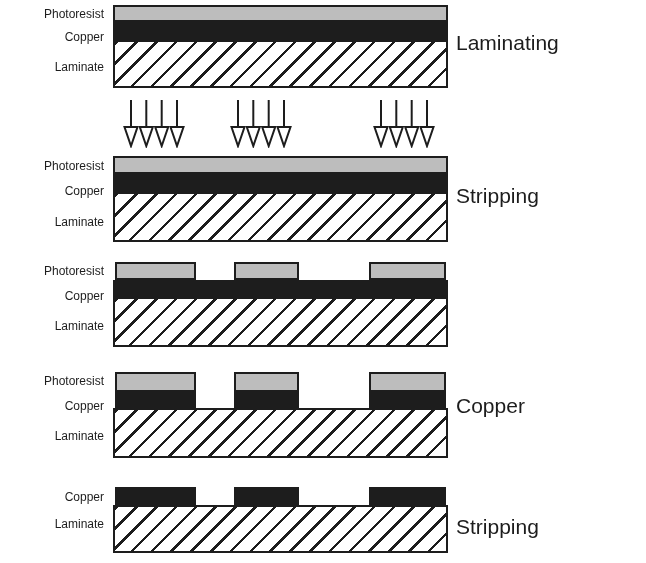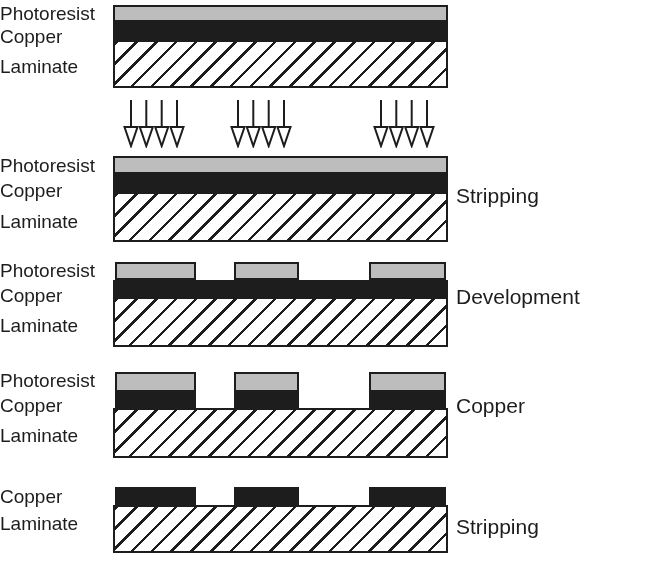--- a/index.html
+++ b/index.html
@@ -7,21 +7,22 @@
     position:relative;
     width:646px;height:563px;
     background:#ffffff;
     font-family:"Liberation Sans", sans-serif;
     color:#1d1d1d;
     overflow:hidden;
   }
   .llabel{
     position:absolute;
     left:0;width:104px;
-    font-size:19px;
+    text-align:right;
+    font-size:12px;
     line-height:20px;
     white-space:nowrap;
   }
   .step{
     position:absolute;
     left:456px;
     font-size:21px;
     line-height:24px;
     white-space:nowrap;
   }
@@ -45,20 +46,21 @@
 
   <div class="llabel" style="top:4px">Photoresist</div>
   <div class="llabel" style="top:27px">Copper</div>
   <div class="llabel" style="top:57px">Laminate</div>
 
   <div class="board" style="top:5px;height:83px">
     <div class="abs layer-gray" style="top:0;left:0;width:335px;height:17px"></div>
     <div class="abs layer-black" style="top:17px;left:0;width:335px;height:18px"></div>
     <div class="abs laminate" style="top:35px;left:0;width:335px;height:48px"></div>
   </div>
+  <div class="step" style="top:31px">Laminating</div>
 
 
   <svg class="arrow-group" style="left:123px" viewBox="0 0 62 48">
     <g stroke="#1d1d1d" stroke-width="2">
       <line x1="8" y1="0" x2="8" y2="28"></line>
         <path d="M1.5 27 L14.5 27 L8 46 Z" fill="#fff"></path>
       <line x1="23.3" y1="0" x2="23.3" y2="28"></line>
         <path d="M16.8 27 L29.8 27 L23.3 46 Z" fill="#fff"></path>
       <line x1="38.7" y1="0" x2="38.7" y2="28"></line>
         <path d="M32.2 27 L45.2 27 L38.7 46 Z" fill="#fff"></path>
@@ -106,21 +108,20 @@
   <div class="llabel" style="top:286px">Copper</div>
   <div class="llabel" style="top:316px">Laminate</div>
 
   <div class="board" style="top:262px;height:85px">
     <div class="abs layer-gray" style="top:0;left:2px;width:81px;height:18px"></div>
     <div class="abs layer-gray" style="top:0;left:121px;width:65px;height:18px"></div>
     <div class="abs layer-gray" style="top:0;left:256px;width:77px;height:18px"></div>
     <div class="abs layer-black" style="top:18px;left:0;width:335px;height:17px"></div>
     <div class="abs laminate" style="top:35px;left:0;width:335px;height:50px"></div>
   </div>
-  <div class="step" style="top:285px">Development</div>
 
   <div class="llabel" style="top:371px">Photoresist</div>
   <div class="llabel" style="top:396px">Copper</div>
   <div class="llabel" style="top:426px">Laminate</div>
 
   <div class="board" style="top:372px;height:86px">
     <div class="abs layer-gray" style="top:0;left:2px;width:81px;height:20px"></div>
     <div class="abs layer-black" style="top:20px;left:2px;width:81px;height:16px"></div>
     <div class="abs layer-gray" style="top:0;left:121px;width:65px;height:20px"></div>
     <div class="abs layer-black" style="top:20px;left:121px;width:65px;height:16px"></div>

